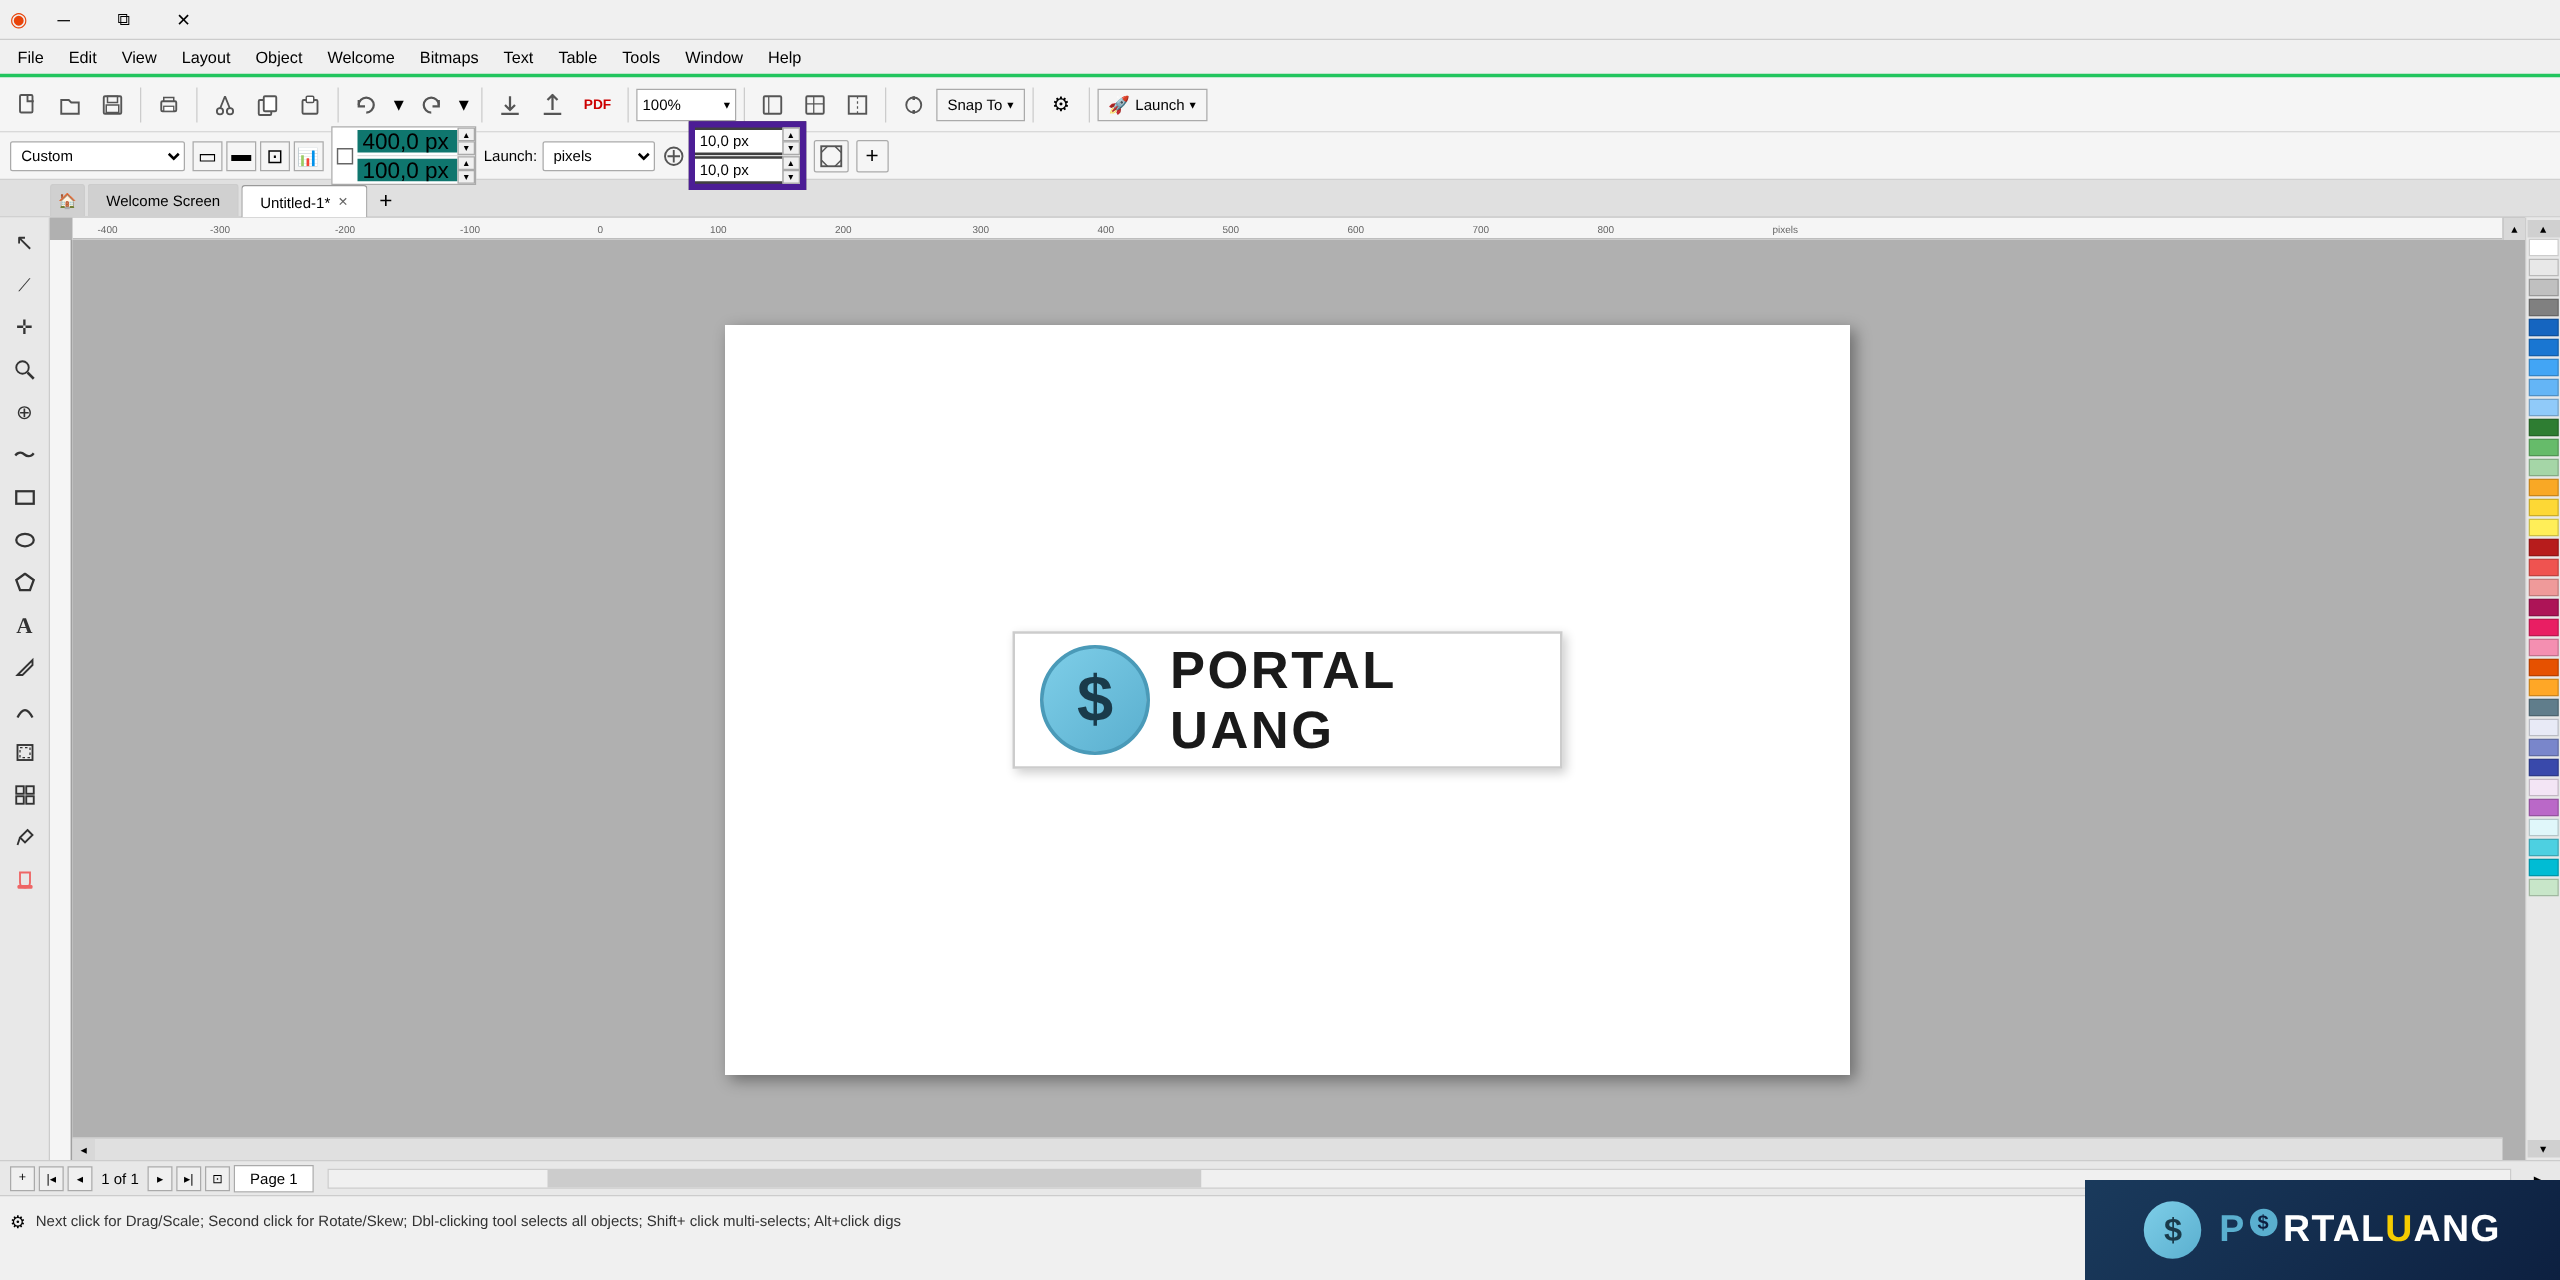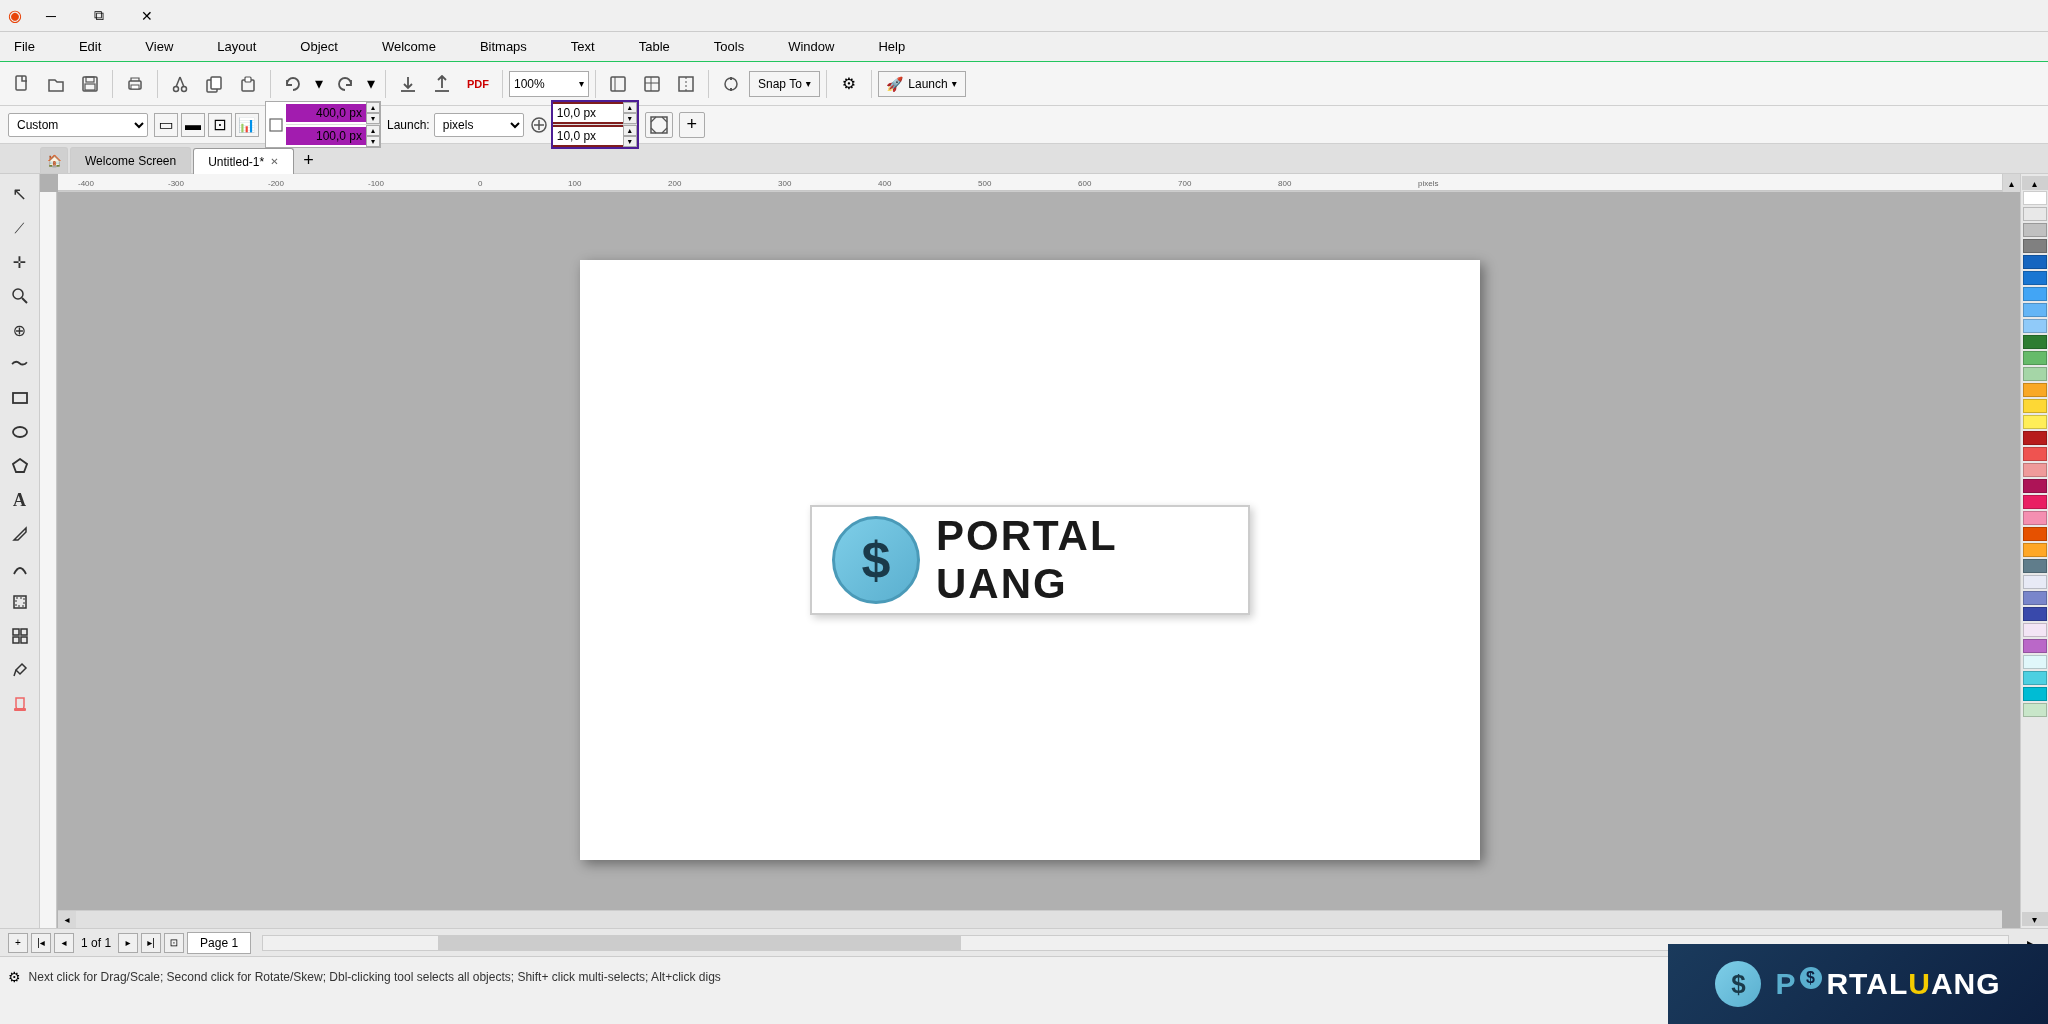--- a/index.html
+++ b/index.html
@@ -26,22 +26,21 @@
     }
 
     
     #menu-bar {
       width: 100%;
       height: 30px;
       background: #f0f0f0;
       display: flex;
       align-items: center;
       padding: 0 4px;
-      border-bottom: 1px solid #22c55e;
-      gap: 24px;
+      border-bottom: 3px solid #22c55e;
     }
     .menu-item {
       padding: 4px 10px;
       cursor: pointer;
       font-size: 13px;
       border-radius: 2px;
     }
 
     
     #toolbar {
@@ -83,24 +82,24 @@
       padding: 0 4px;
       font-size: 12px;
       border-radius: 2px;
     }
     .prop-group {
       display: flex; align-items: center; gap: 3px;
     }
     .prop-input {
       width: 70px; height: 22px;
       border: 1px solid #aaa;
-      background: #a21caf;
+      background: #0f766e;
       padding: 0 4px;
-      font-size: 12px;
-      text-align: right;
+      font-size: 18px;
+      text-align: left;
     }
     .prop-spin {
       display: flex; flex-direction: column;
     }
     .prop-spin button {
       width: 14px; height: 11px;
       border: 1px solid #aaa;
       background: #f0f0f0;
       cursor: pointer; font-size: 8px;
       padding: 0; line-height: 1;
@@ -519,21 +518,21 @@
       <option>pixels</option>
     </select>
   </div>
 
   <div style="display:flex; align-items:center;">
     <svg width="18" height="18" viewBox="0 0 18 18" style="margin-right:3px;">
         <circle cx="9" cy="9" r="7" fill="none" stroke="#555" stroke-width="1.5"></circle>
         <line x1="9" y1="4" x2="9" y2="14" stroke="#555" stroke-width="1.5"></line>
         <line x1="4" y1="9" x2="14" y2="9" stroke="#555" stroke-width="1.5"></line>
       </svg>
-    <div style="display:flex; flex-direction:column; border:2px solid #4c1d95; background:#7f1d1d;">
+    <div style="display:flex; flex-direction:column; border:5px solid #4c1d95; background:#404040;">
       <div style="display:flex; align-items:center; border-bottom:1px solid #ddd;">
         <input type="text" style="width: 70px; height: 18px; border: none; font-size: 12px; padding: 0px 4px;" value="10,0 px">
         <div class="prop-spin">
           <button>▴</button>
           <button>▾</button>
         </div>
       </div>
       <div style="display:flex; align-items:center;">
         <input type="text" style="width: 70px; height: 18px; border: none; font-size: 12px; padding: 0px 4px;" value="10,0 px">
         <div class="prop-spin">

